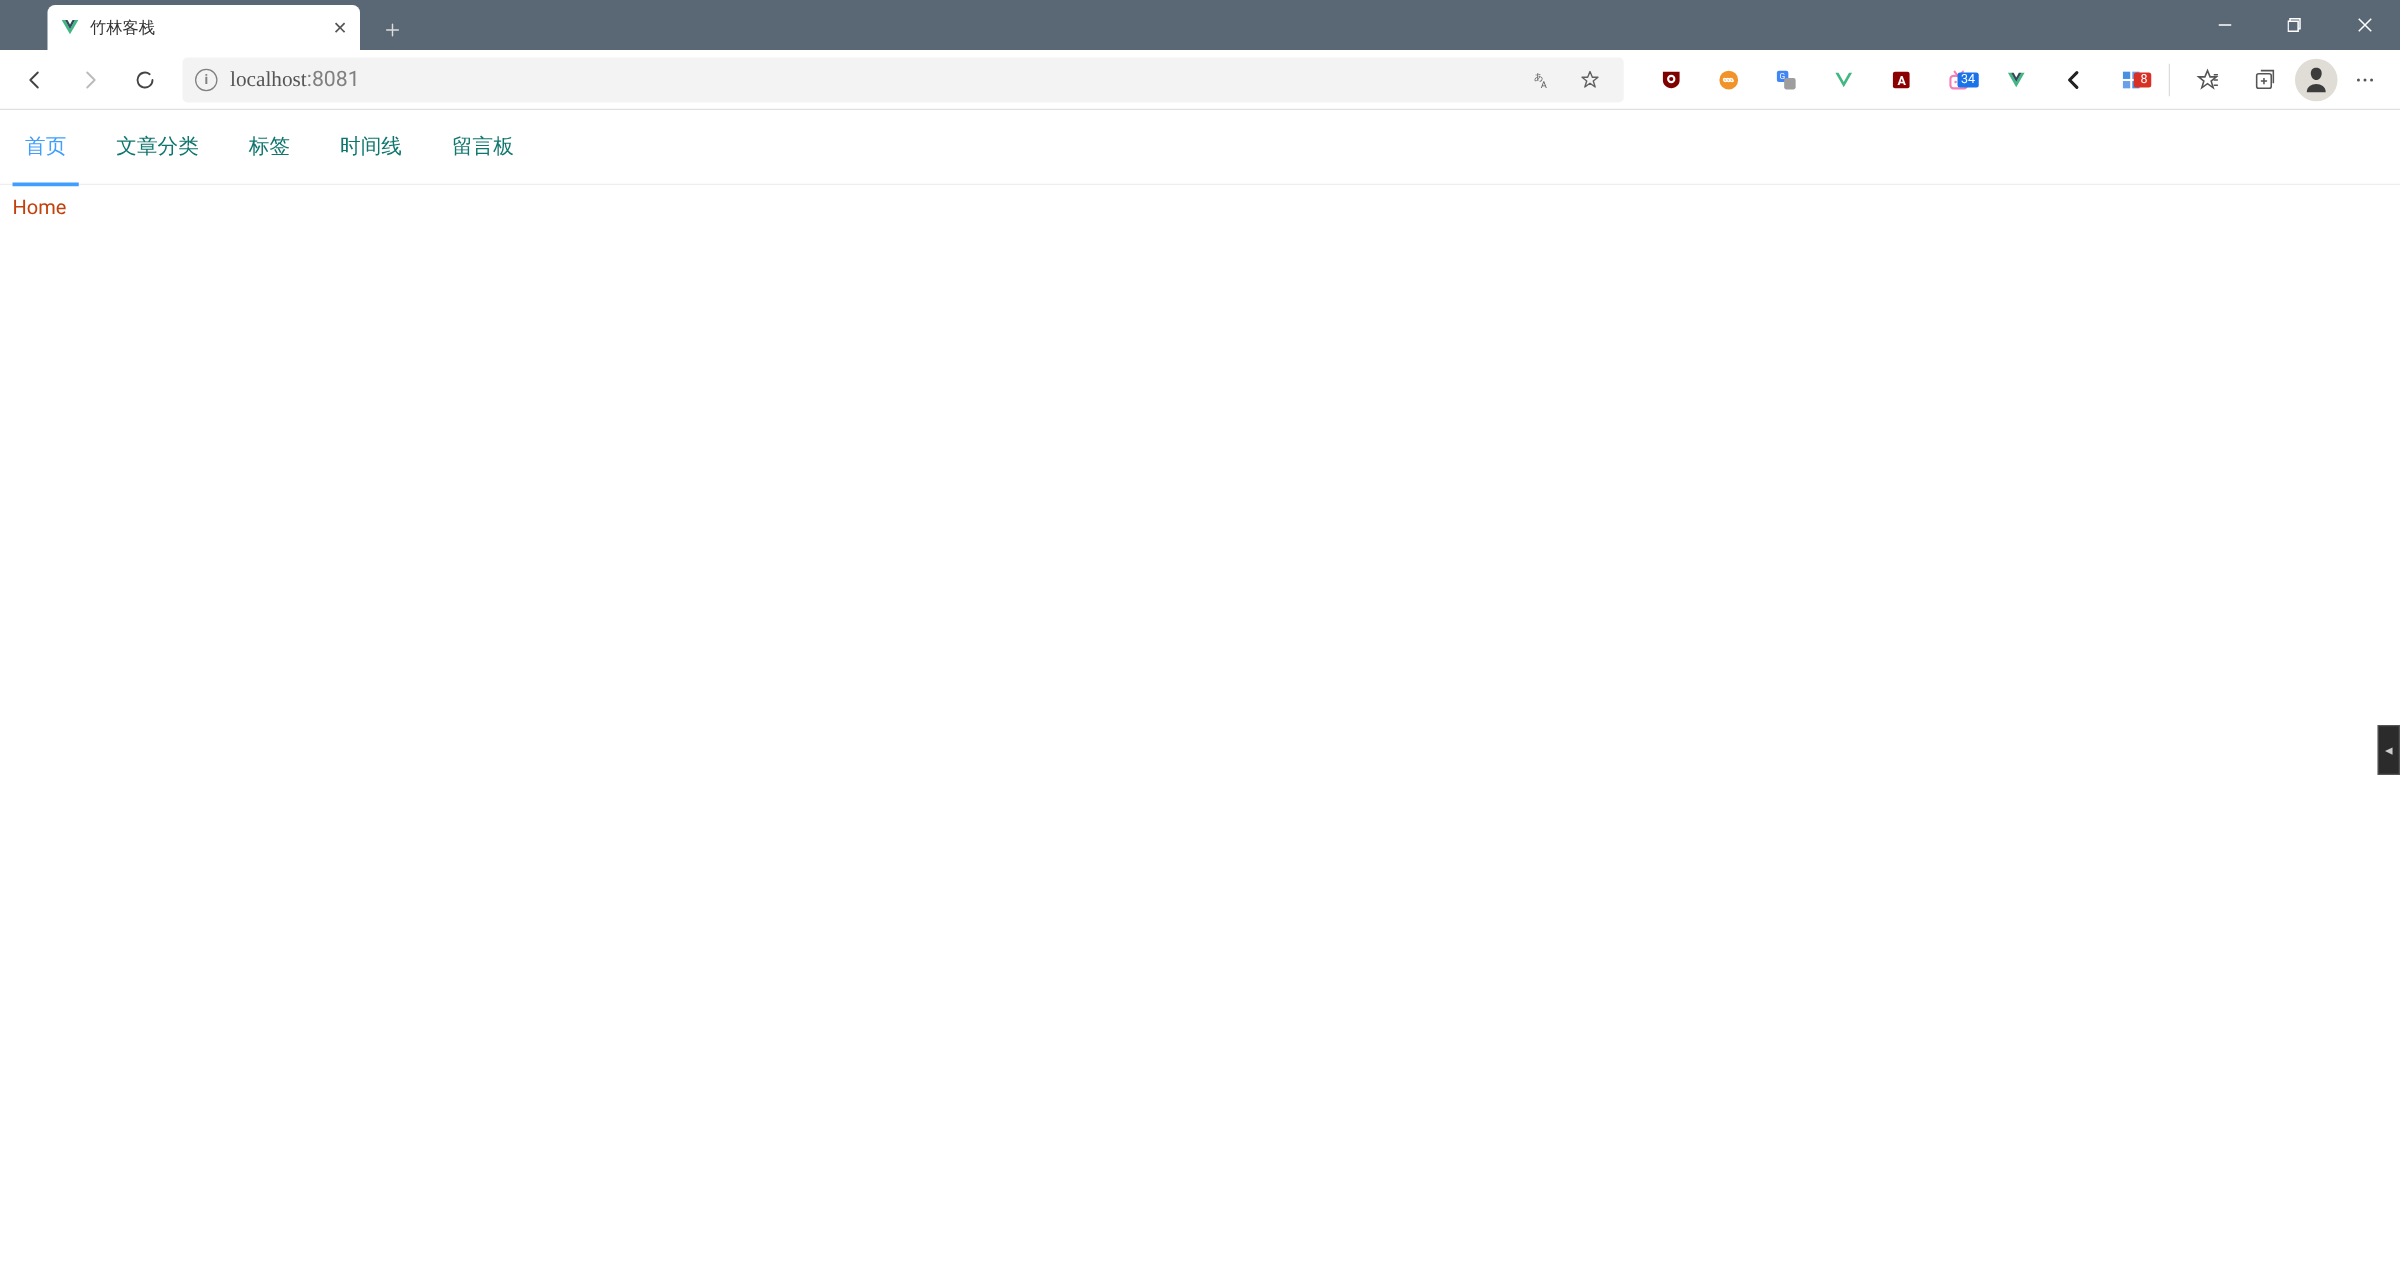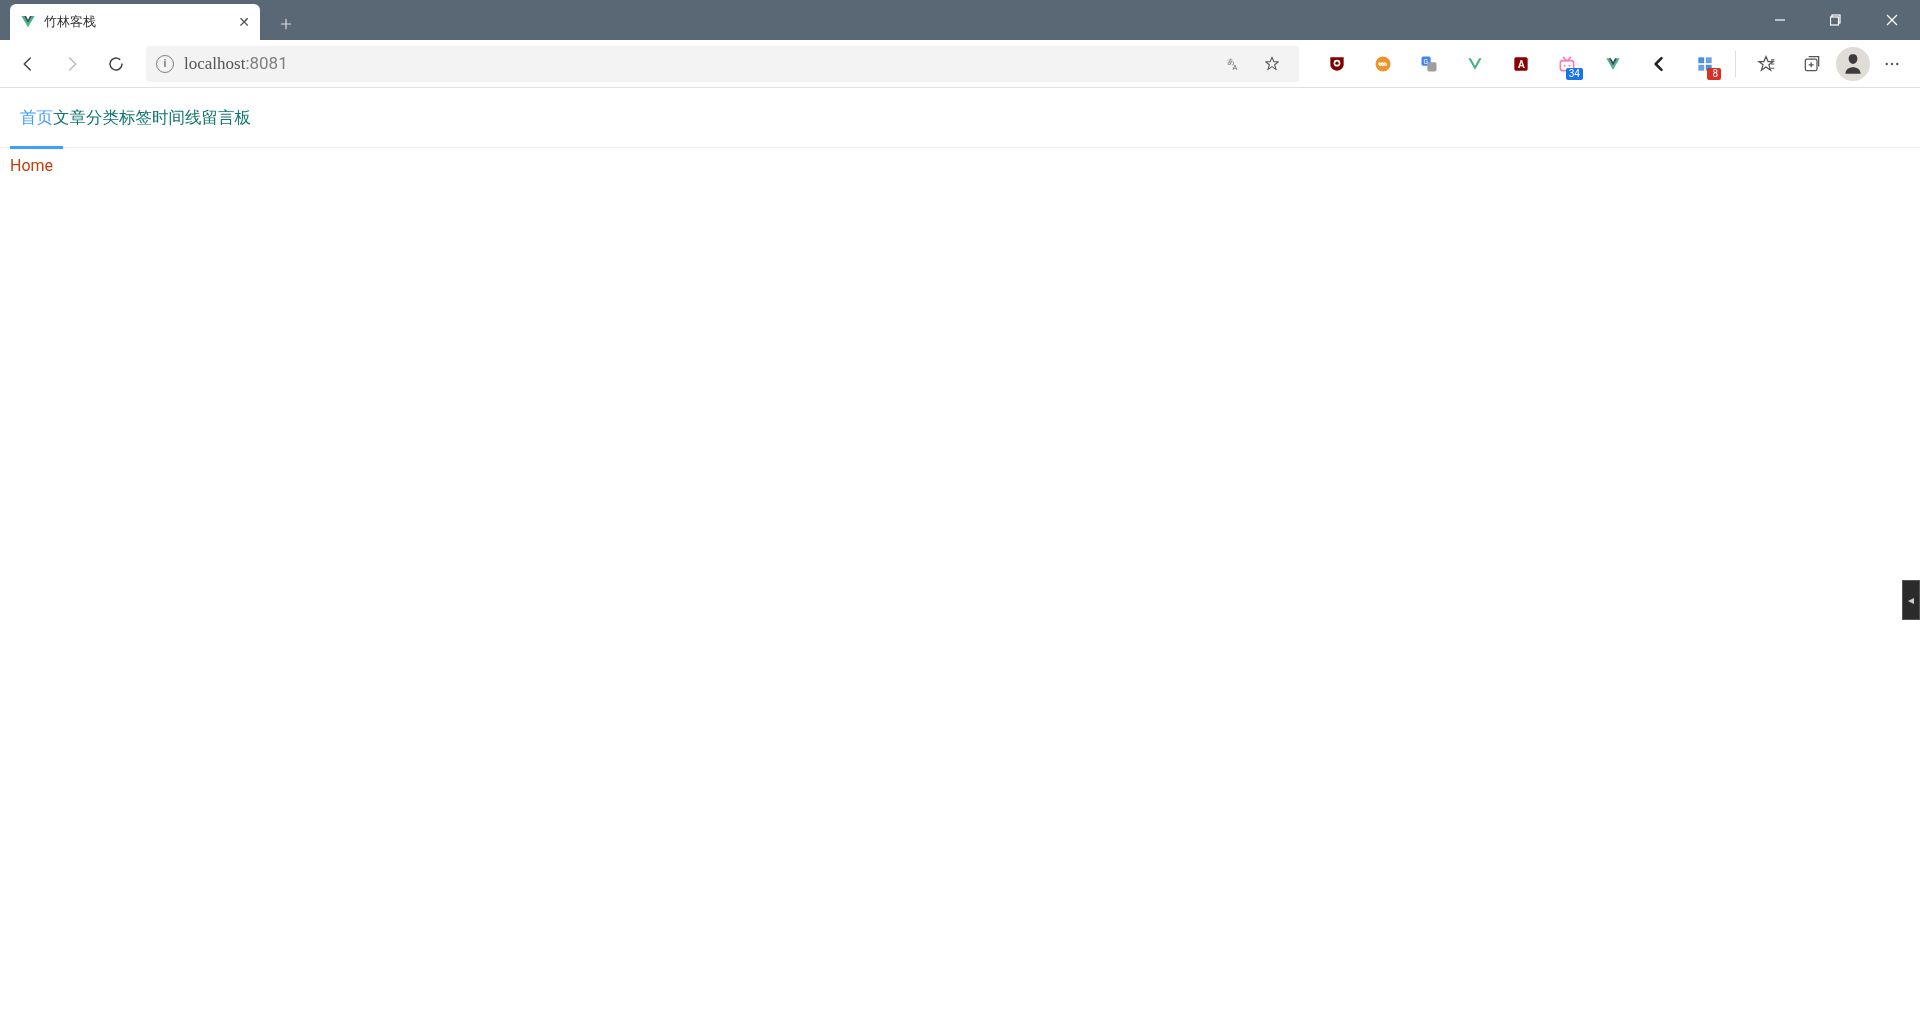--- a/index.html
+++ b/index.html
@@ -15,20 +15,21 @@
       background: #5a6775;
       display: flex;
       align-items: flex-end;
     }
     .tabstrip {
       display: flex;
       align-items: flex-end;
       height: 40px;
       flex: 1;
       padding-left: 10px;
+      margin-left: 28px;
     }
     .browser-tab {
       background: #fff;
       height: 36px;
       width: 250px;
       border-radius: 6px 6px 0 0;
       display: flex;
       align-items: center;
       padding: 0 10px;
       gap: 8px;
@@ -112,21 +113,21 @@
     }
     .ext-btn {
       width:44px; height:40px;
       display:flex; align-items:center; justify-content:center;
       position:relative;
       cursor:pointer;
     }
     .ext-btn svg { width:20px; height:20px; }
     .ext-badge {
       position:absolute;
-      bottom:4px; right:6px;
+      bottom:14px; right:6px;
       background:#1a73e8;
       color:#fff;
       font-size:10px;
       padding:1px 3px;
       border-radius:2px;
       line-height:1;
       min-width:14px;
       text-align:right;
     }
     .ext-badge.red { background:#d93025; }
@@ -151,20 +152,21 @@
     
     .page {
       background:#fff;
     }
     .page-tabs {
       display:flex;
       align-items:center;
       height:60px;
       border-bottom:1px solid #eee;
       padding: 0 20px;
+      gap: 40px;
     }
     .page-tab {
       height:60px;
       line-height:60px;
       font-size:16.5px;
       color:#0f766e;
       cursor:pointer;
       position:relative;
     }
     .page-tab.active {

